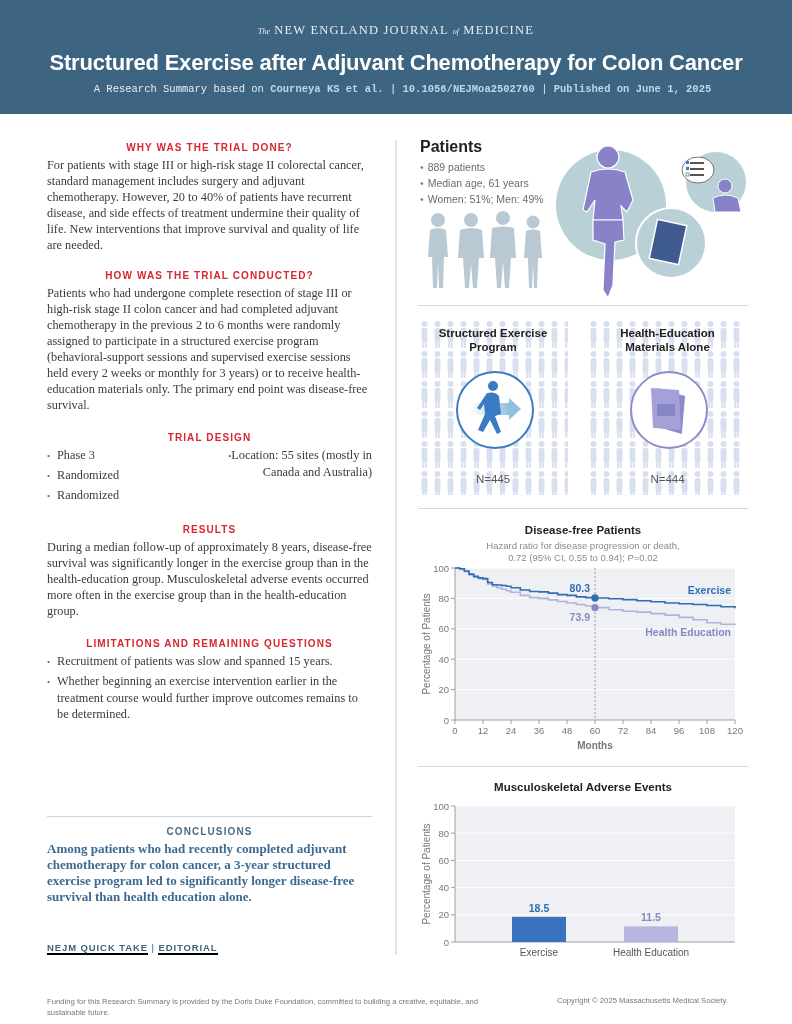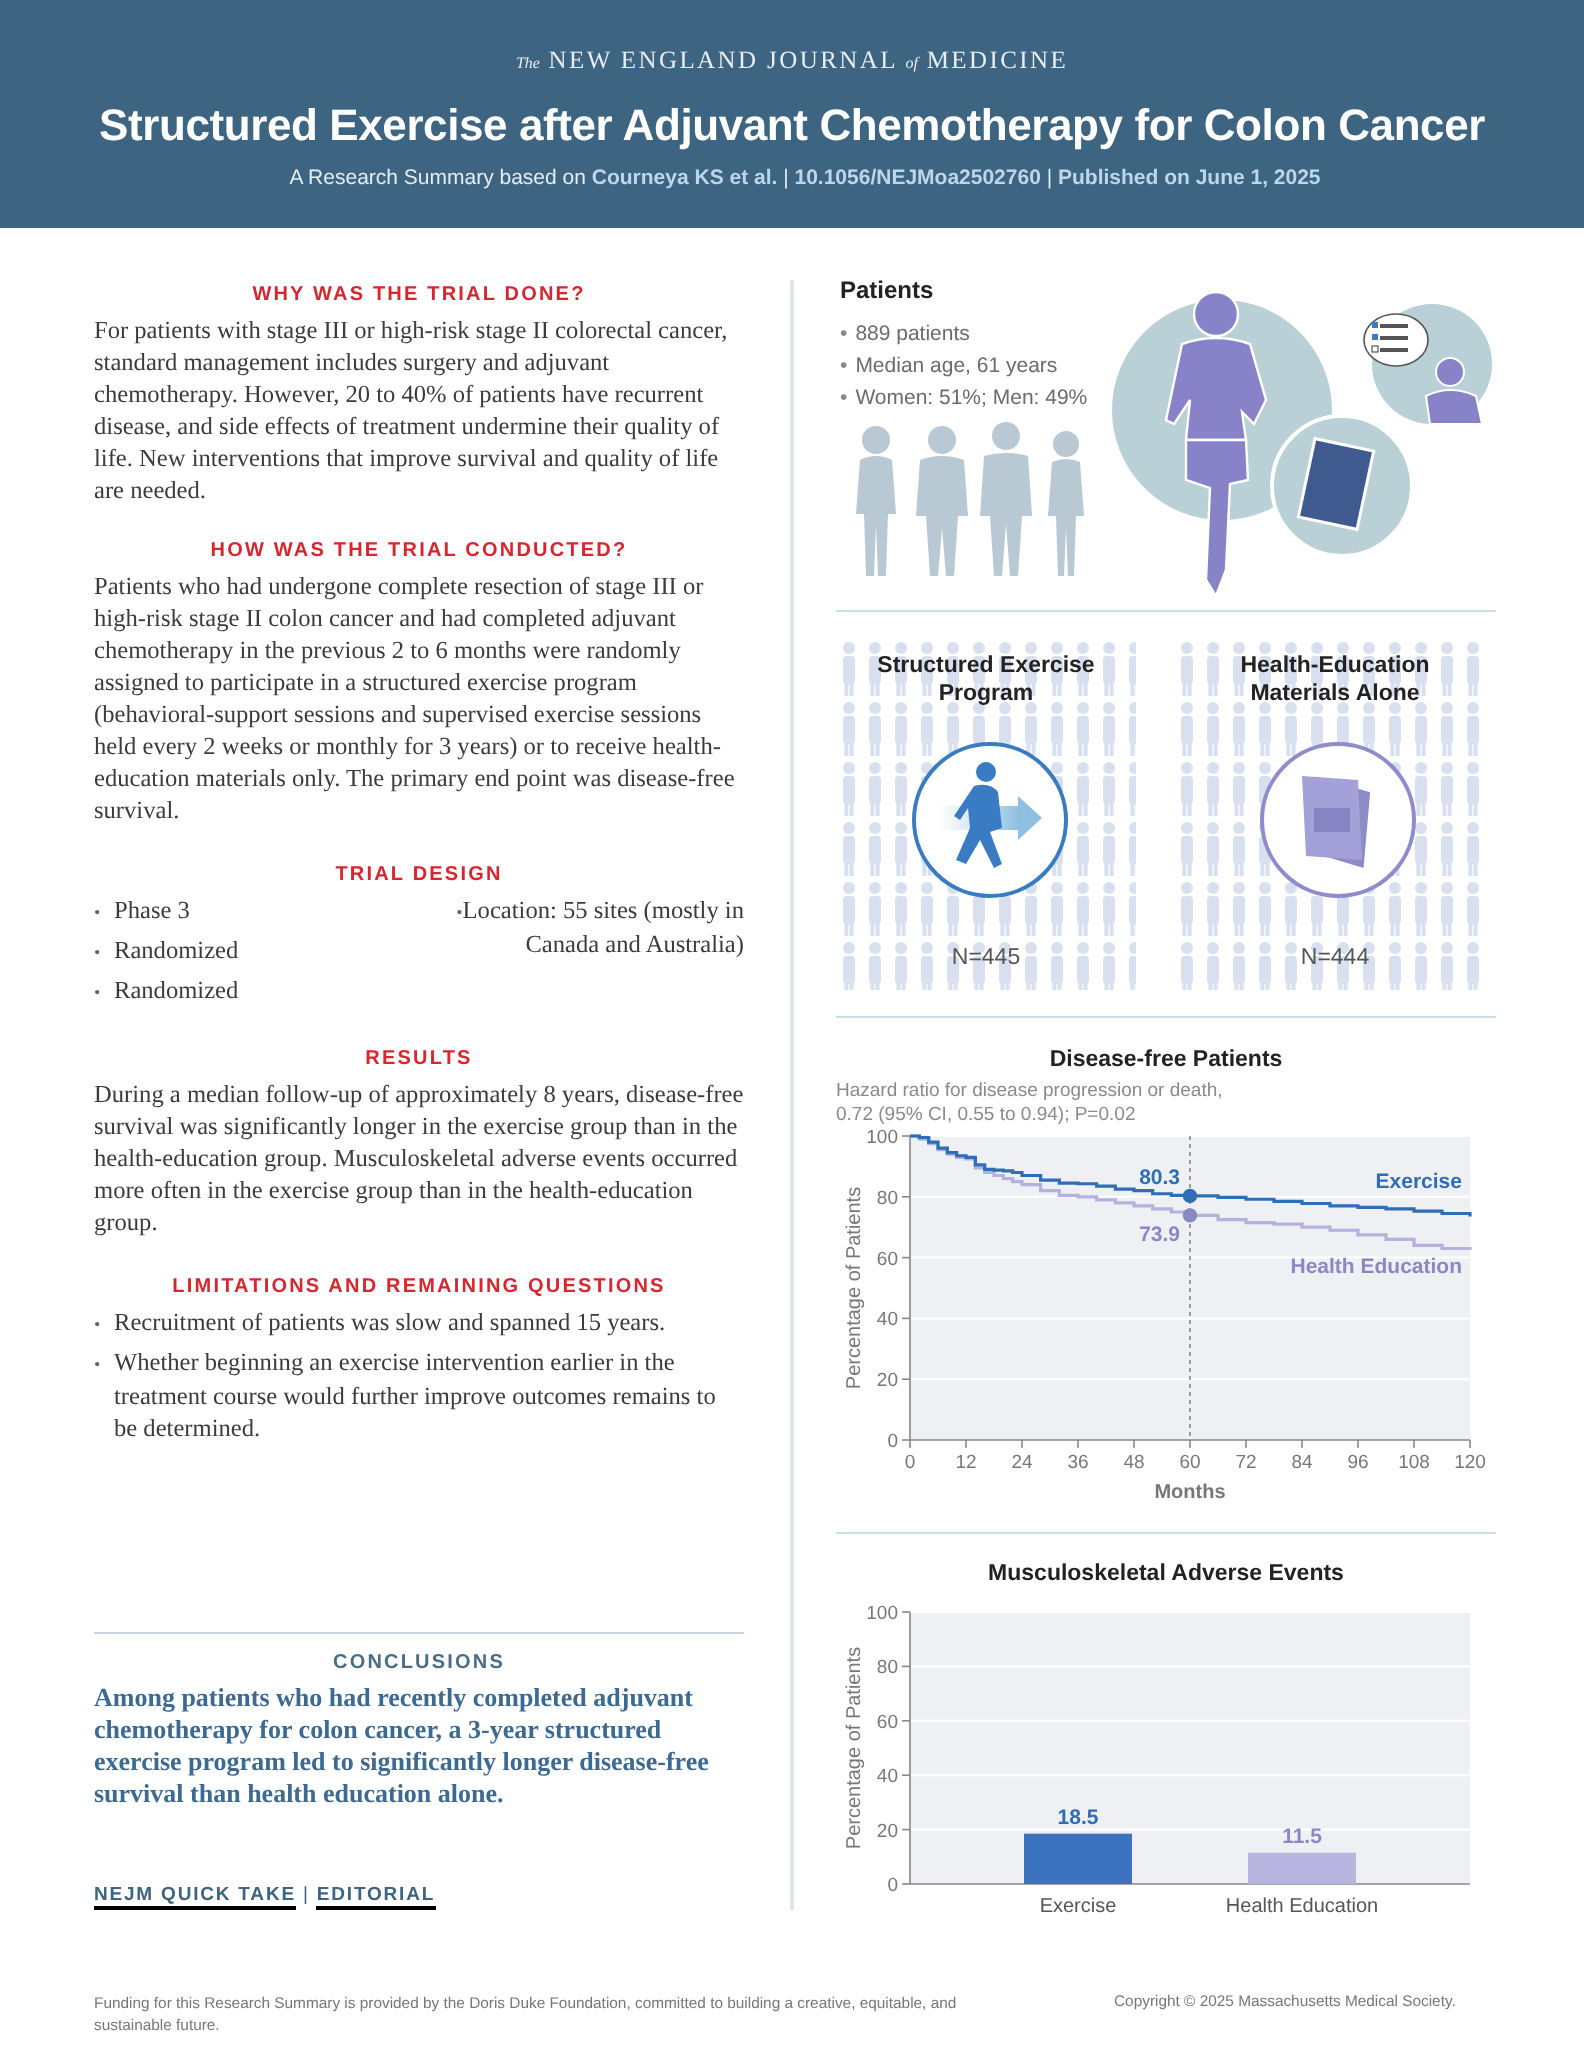--- a/index.html
+++ b/index.html
@@ -3,52 +3,52 @@
 <meta charset="utf-8">
 <style>
   * { box-sizing: border-box; margin: 0; padding: 0; }
   html, body { width: 792px; height: 1024px; background: #ffffff; overflow: hidden; }
   body { position: relative; font-family: "Liberation Serif", serif; color: #333; }
 
   .header { position: absolute; left: 0; top: 0; width: 792px; height: 114px; background: #3d6480; text-align: center; color: #fff; }
   .journal { position: absolute; top: 23px; width: 100%; font-family: "Liberation Serif", serif; font-size: 12.5px; letter-spacing: 1.2px; color: #e8eef3; }
   .journal .small { font-size: 8px; font-style: italic; letter-spacing: 0; font-family: Liberation Serif, serif; }
   .title { position: absolute; top: 50px; width: 100%; font-family: "Liberation Sans", sans-serif; font-size: 22px; font-weight: bold; color: #ffffff; letter-spacing: -0.2px; }
-  .subtitle { position: absolute; top: 83px; width: 100%; font-family: Liberation Sans, sans-serif; font-size: 10.5px; color: #e6edf2; padding-left: 13px; }
+  .subtitle { position: absolute; top: 83px; width: 100%; font-family: Liberation Mono, monospace; font-size: 10.5px; color: #e6edf2; padding-left: 13px; }
   .subtitle .hl { color: #bcd7ec; font-weight: bold; }
 
   .left { position: absolute; left: 47px; top: 142px; width: 325px; }
   .sec-h { font-family: "Liberation Sans", sans-serif; font-weight: bold; font-size: 10px; letter-spacing: 1.1px; color: #d7262f; margin-bottom: 4px; text-align: center; }
   .body-t { font-size: 12.3px; line-height: 16px; color: #3b3b3b; text-align: left; }
   .blk { position: absolute; left: 0; width: 325px; }
   .bullets { list-style: none; }
   .bullets li { font-size: 12.3px; line-height: 16px; color: #3b3b3b; padding-left: 10px; text-indent: -10px; margin-bottom: 3px; }
   .bullets li::before { content: "\2022"; display: inline-block; width: 10px; text-indent: 0; color: #666; font-size: 9px; }
 
   .concl-line { position: absolute; left: 0; top: 674px; width: 325px; height: 1px; background: #c8d6e0; }
   .concl-h { color: #4a6d86; }
   .concl-t { font-size: 13px; line-height: 16px; color: #3d6a92; font-weight: bold; }
   .links { font-family: "Liberation Sans", sans-serif; font-weight: bold; font-size: 9.5px; letter-spacing: 0.9px; color: #3d6480; }
   .links span { border-bottom: 2px solid #000000; }
   .links .sep { border: none; color: #3d6480; font-weight: normal; }
 
   .vdiv { position: absolute; left: 395px; top: 140px; width: 2px; height: 815px; background: #dfe6eb; }
 
   .right { position: absolute; left: 418px; top: 130px; width: 330px; }
-  .pat-h { position: absolute; left: 2px; top: 8px; font-family: "Liberation Sans", sans-serif; font-weight: bold; font-size: 12px; color: #222; }
+  .pat-h { position: absolute; left: 2px; top: 8px; font-family: "Liberation Sans", sans-serif; font-weight: bold; font-size: 16px; color: #222; }
   .pat-list { position: absolute; left: 2px; top: 29px; list-style: none; }
   .pat-list li { font-family: "Liberation Sans", sans-serif; font-size: 10.5px; color: #6b6b6b; line-height: 16px; }
   .pat-list li::before { content: "\2022"; margin-right: 4px; color: #888; }
   .hdiv { position: absolute; left: 0; width: 330px; height: 1px; background: #c9dde5; }
 
   .arm-title { position: absolute; font-family: "Liberation Sans", sans-serif; font-weight: bold; font-size: 11.5px; color: #222; text-align: center; line-height: 14px; }
   .arm-n { position: absolute; font-family: "Liberation Sans", sans-serif; font-size: 11.5px; color: #555; text-align: center; }
 
   .chart-title { position: absolute; font-family: "Liberation Sans", sans-serif; font-weight: bold; font-size: 11.5px; color: #222; text-align: center; }
-  .chart-sub { position: absolute; font-family: "Liberation Sans", sans-serif; font-size: 9.5px; color: #8a8a8a; text-align: left; line-height: 11.5px; }
+  .chart-sub { position: absolute; font-family: "Liberation Sans", sans-serif; font-size: 9.5px; color: #8a8a8a; text-align: center; line-height: 11.5px; }
 
   .footer-l { position: absolute; left: 47px; top: 996px; width: 440px; font-family: "Liberation Sans", sans-serif; font-size: 7.7px; line-height: 11px; color: #777; }
   .footer-r { position: absolute; left: 557px; top: 996px; font-family: "Liberation Sans", sans-serif; font-size: 7.7px; color: #777; }
 
   svg text { font-family: "Liberation Sans", sans-serif; }
 </style>
 </head>
 <body>
 
 <div class="header">

